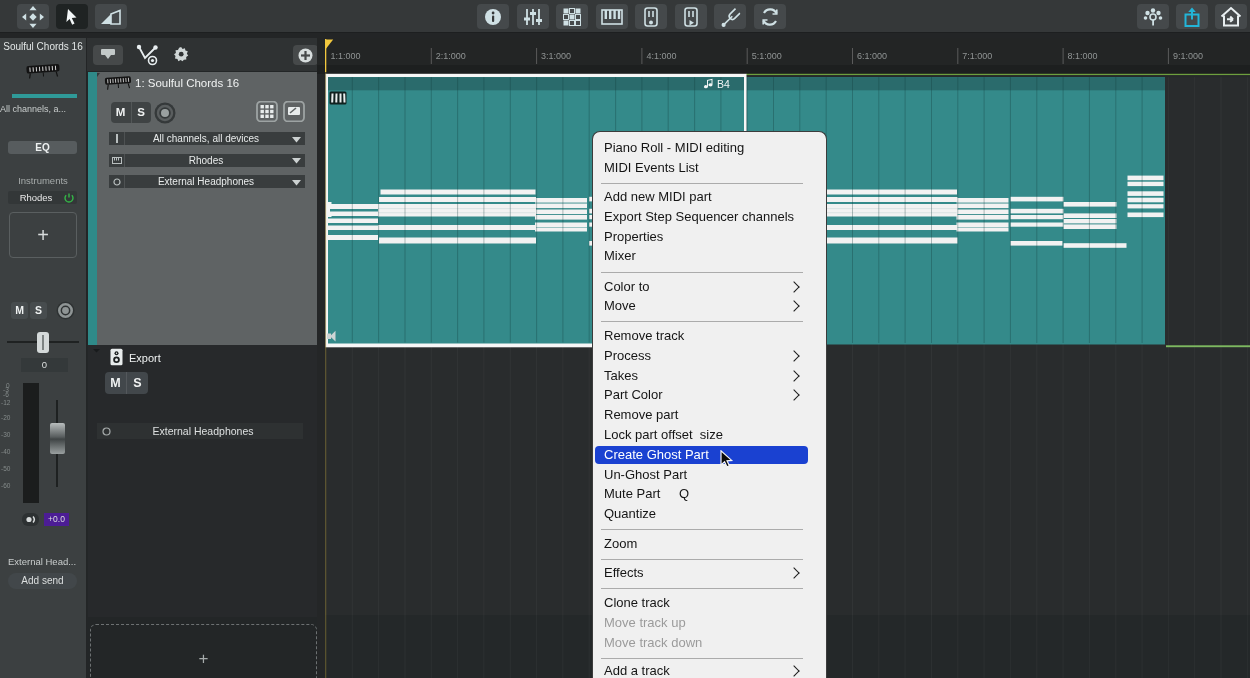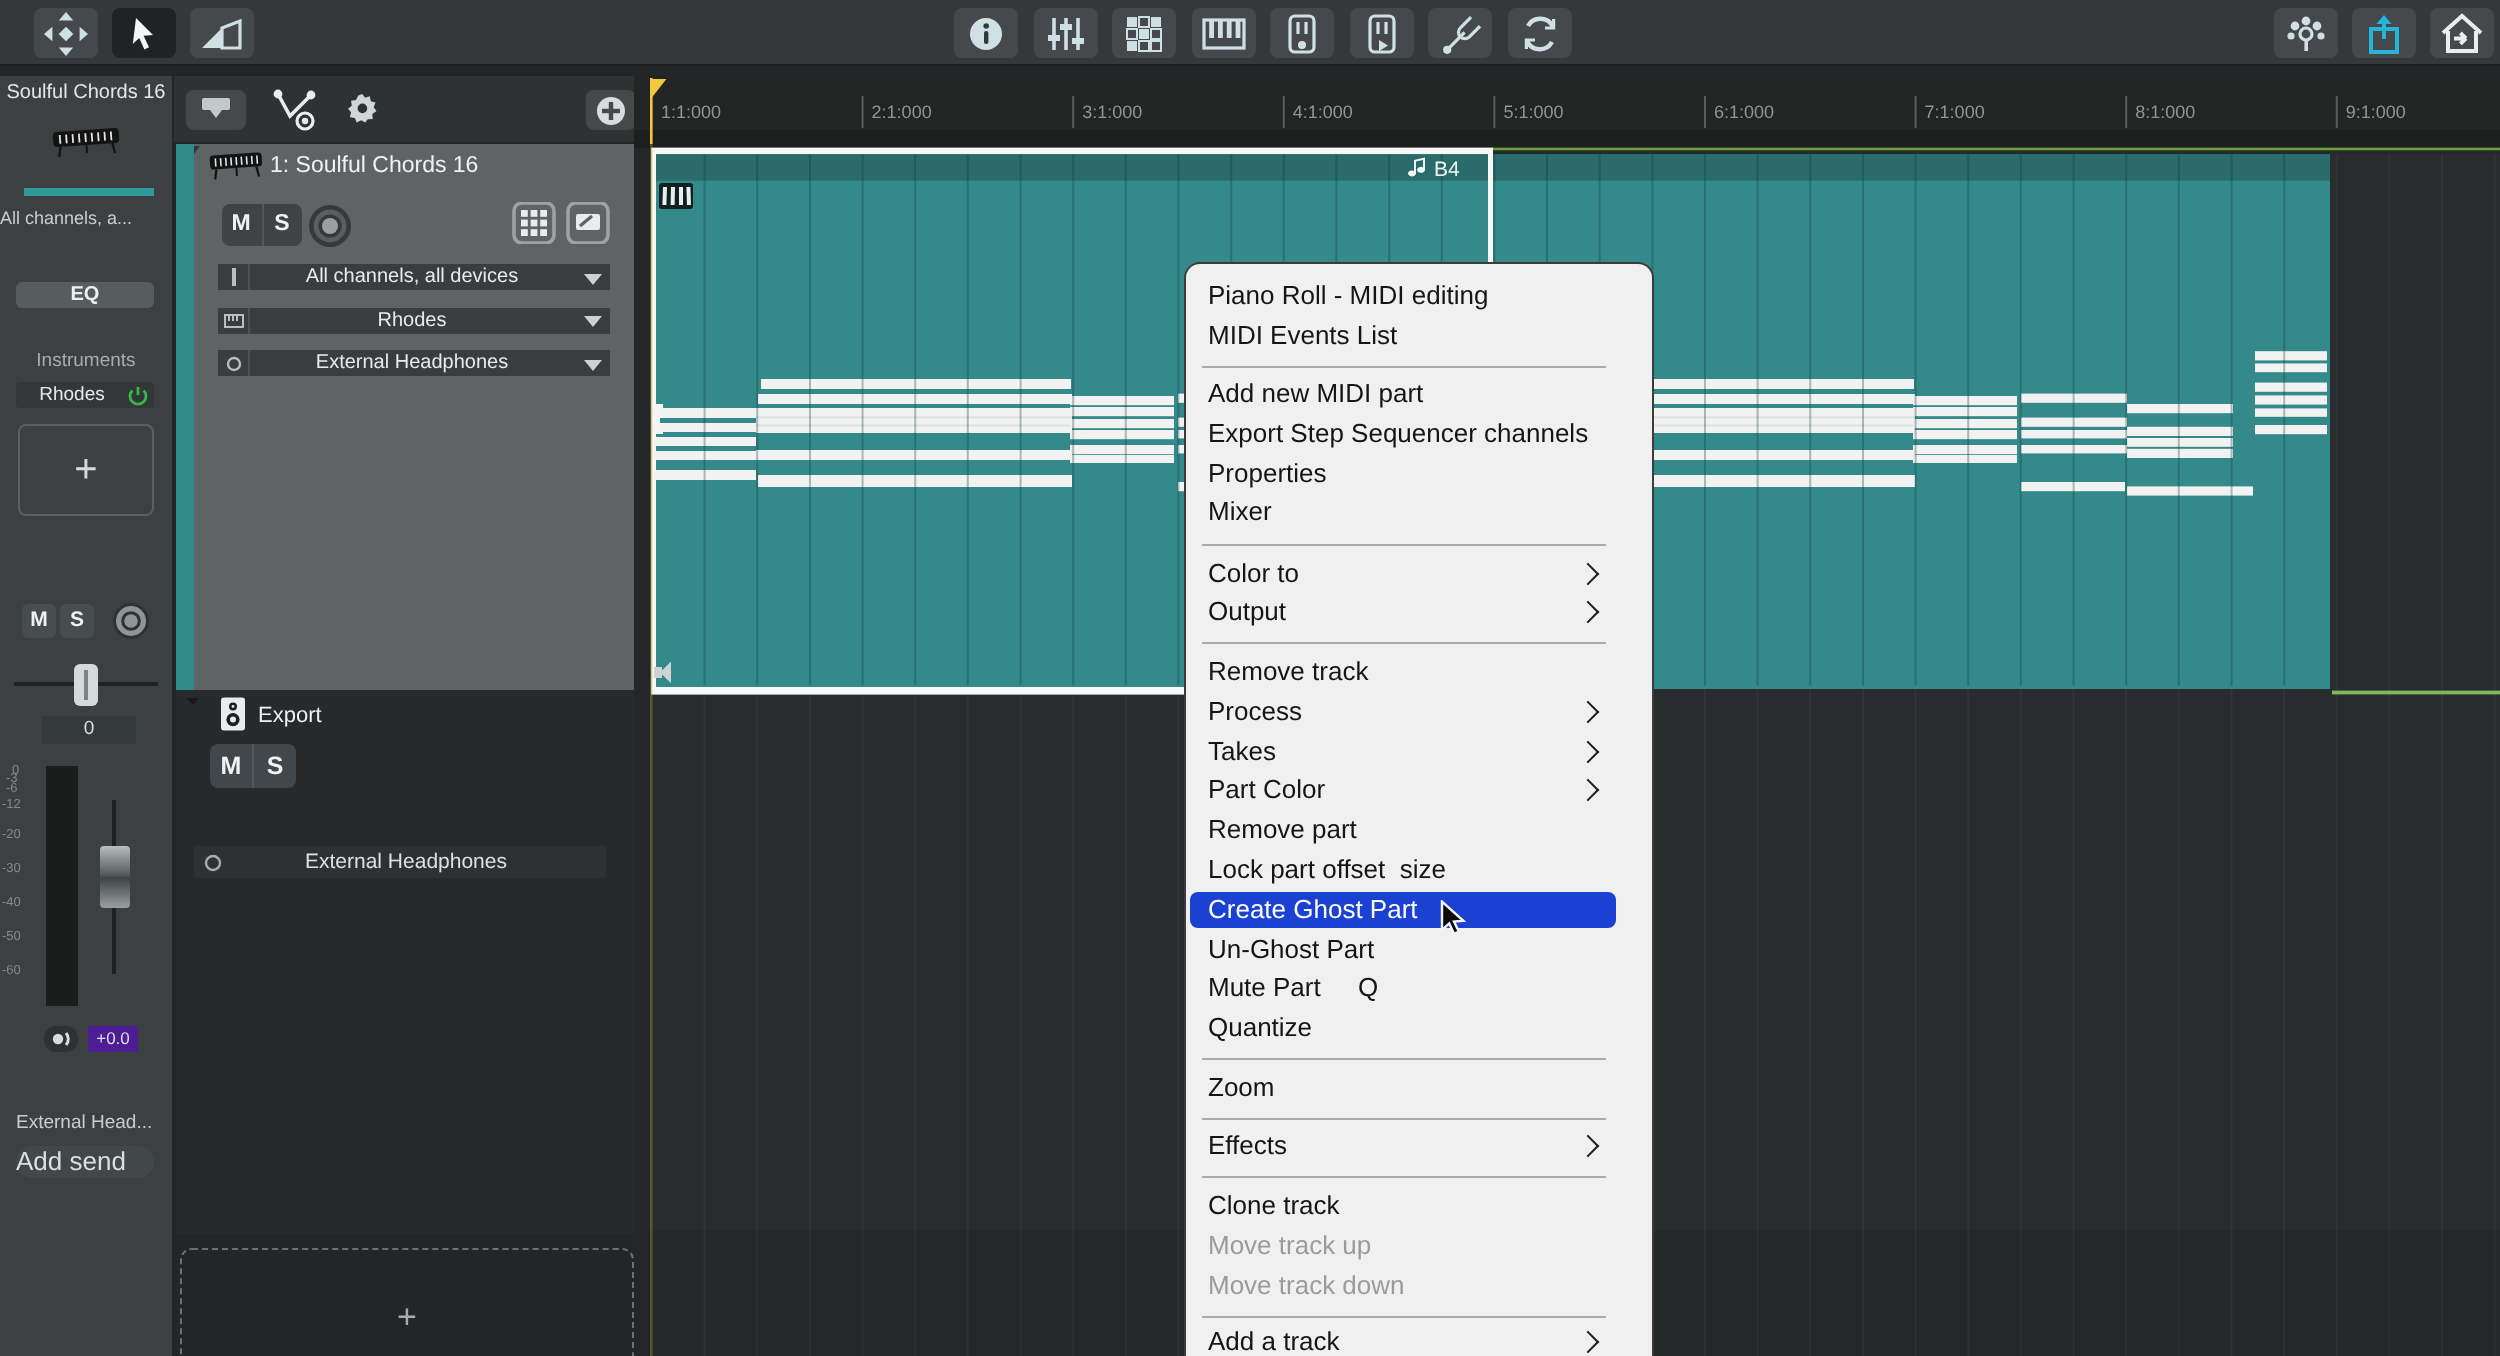--- a/index.html
+++ b/index.html
@@ -229,21 +229,21 @@
   <div class="abs" style="left:50px;top:385px;width:15px;height:31px;border-radius:2px;background:linear-gradient(#b8bdbd,#585d5e 45%,#3f4445 52%,#9aa0a0);"></div>
 
   <div class="abs" style="left:22px;top:475px;width:17px;height:13px;background:#2d3132;border-radius:6px;">
      <svg style="position:absolute;left:3px;top:2px;" width="11" height="9" viewBox="0 0 11 9">
        <circle cx="4" cy="4.5" r="2.6" fill="#d7dbdb"></circle>
        <path d="M8 1.5 A4.5 4.5 0 0 1 8 7.5" fill="none" stroke="#d7dbdb" stroke-width="1.5"></path>
      </svg>
   </div>
   <div class="abs" style="left:44px;top:475px;width:25px;height:13px;background:#4c1d95;text-align:center;font-size:8.5px;color:#dcdfdf;line-height:13px;">+0.0</div>
   <div class="abs" style="left:8px;top:518px;width:78px;font-size:9.5px;color:#c9cdcd;white-space:nowrap;overflow:hidden;">External Head...</div>
-  <div class="abs" style="left:8px;top:535px;width:69px;height:16px;background:#42474a;border-radius:8px;text-align:left;font-size:13px;color:#dcdfdf;line-height:16px;">Add send</div>
+  <div class="abs" style="left:8px;top:535px;width:69px;height:16px;background:#42474a;border-radius:8px;text-align:center;font-size:10px;color:#dcdfdf;line-height:16px;">Add send</div>
 </div>
 
 <div class="abs" id="tpanel">
   <div class="abs" id="ttoolbar">
 
     <div class="abs" style="left:6px;top:7px;width:30px;height:20px;background:#46494a;border-radius:4px;">
       <svg style="position:absolute;left:8px;top:4px;" width="14" height="12" viewBox="0 0 14 12" fill="#c3c9c9">
         <rect x="0" y="0" width="14" height="6" rx="1"></rect>
         <path d="M4 6 h6 l-3 4 z"></path>
       </svg>
@@ -576,21 +576,21 @@
   <div class="mi" style="top:6.5px">Piano Roll - MIDI editing</div>
   <div class="mi" style="top:26.5px">MIDI Events List</div>
   <div class="msep" style="top:50.5px"></div>
   <div class="mi" style="top:56px">Add new MIDI part</div>
   <div class="mi" style="top:75.7px">Export Step Sequencer channels</div>
   <div class="mi" style="top:95.5px">Properties</div>
   <div class="mi" style="top:115px">Mixer</div>
   <div class="msep" style="top:139.5px"></div>
   <div class="mi" style="top:145.5px">Color to</div>
     <div class="arr" style="left:197px;top:150.5px"></div>
-  <div class="mi" style="top:165px">Output</div>
+  <div class="mi" style="top:165px">Move</div>
     <div class="arr" style="left:197px;top:170px"></div>
   <div class="msep" style="top:189px"></div>
   <div class="mi" style="top:195px">Remove track</div>
   <div class="mi" style="top:214.6px">Process</div>
     <div class="arr" style="left:197px;top:219.6px"></div>
   <div class="mi" style="top:234.7px">Takes</div>
     <div class="arr" style="left:197px;top:239.7px"></div>
   <div class="mi" style="top:254.2px">Part Color</div>
     <div class="arr" style="left:197px;top:259.2px"></div>
   <div class="mi" style="top:274.2px">Remove part</div>

